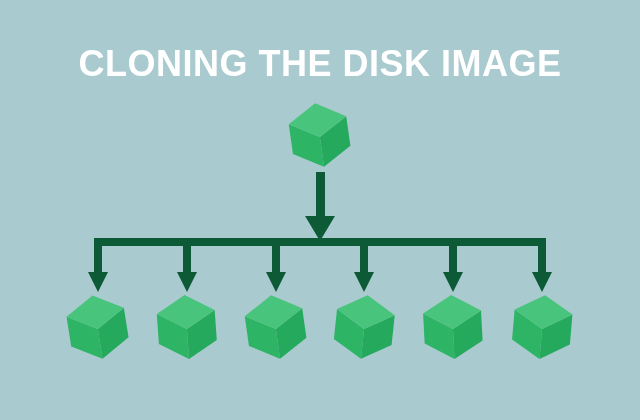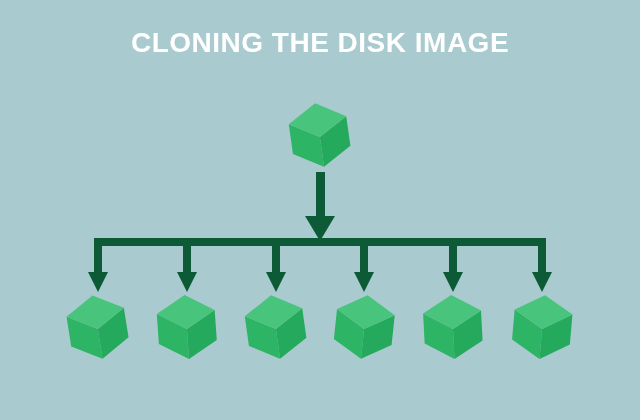--- a/index.html
+++ b/index.html
@@ -8,26 +8,26 @@
   }
   .stage {
     position: relative;
     width: 640px;
     height: 420px;
     overflow: hidden;
     font-family: "Liberation Sans", sans-serif;
   }
   .title {
     position: absolute;
-    top: 28px;
+    top: 44px;
     left: 0;
     width: 100%;
     margin: 0;
     text-align: center;
-    font-size: 28px;
+    font-size: 36px;
     font-weight: bold;
     letter-spacing: 0.5px;
     line-height: 1.1;
     user-select: none;
   }
   .diagram-svg {
     position: absolute;
     top: 0;
     left: 0;
     width: 640px;

